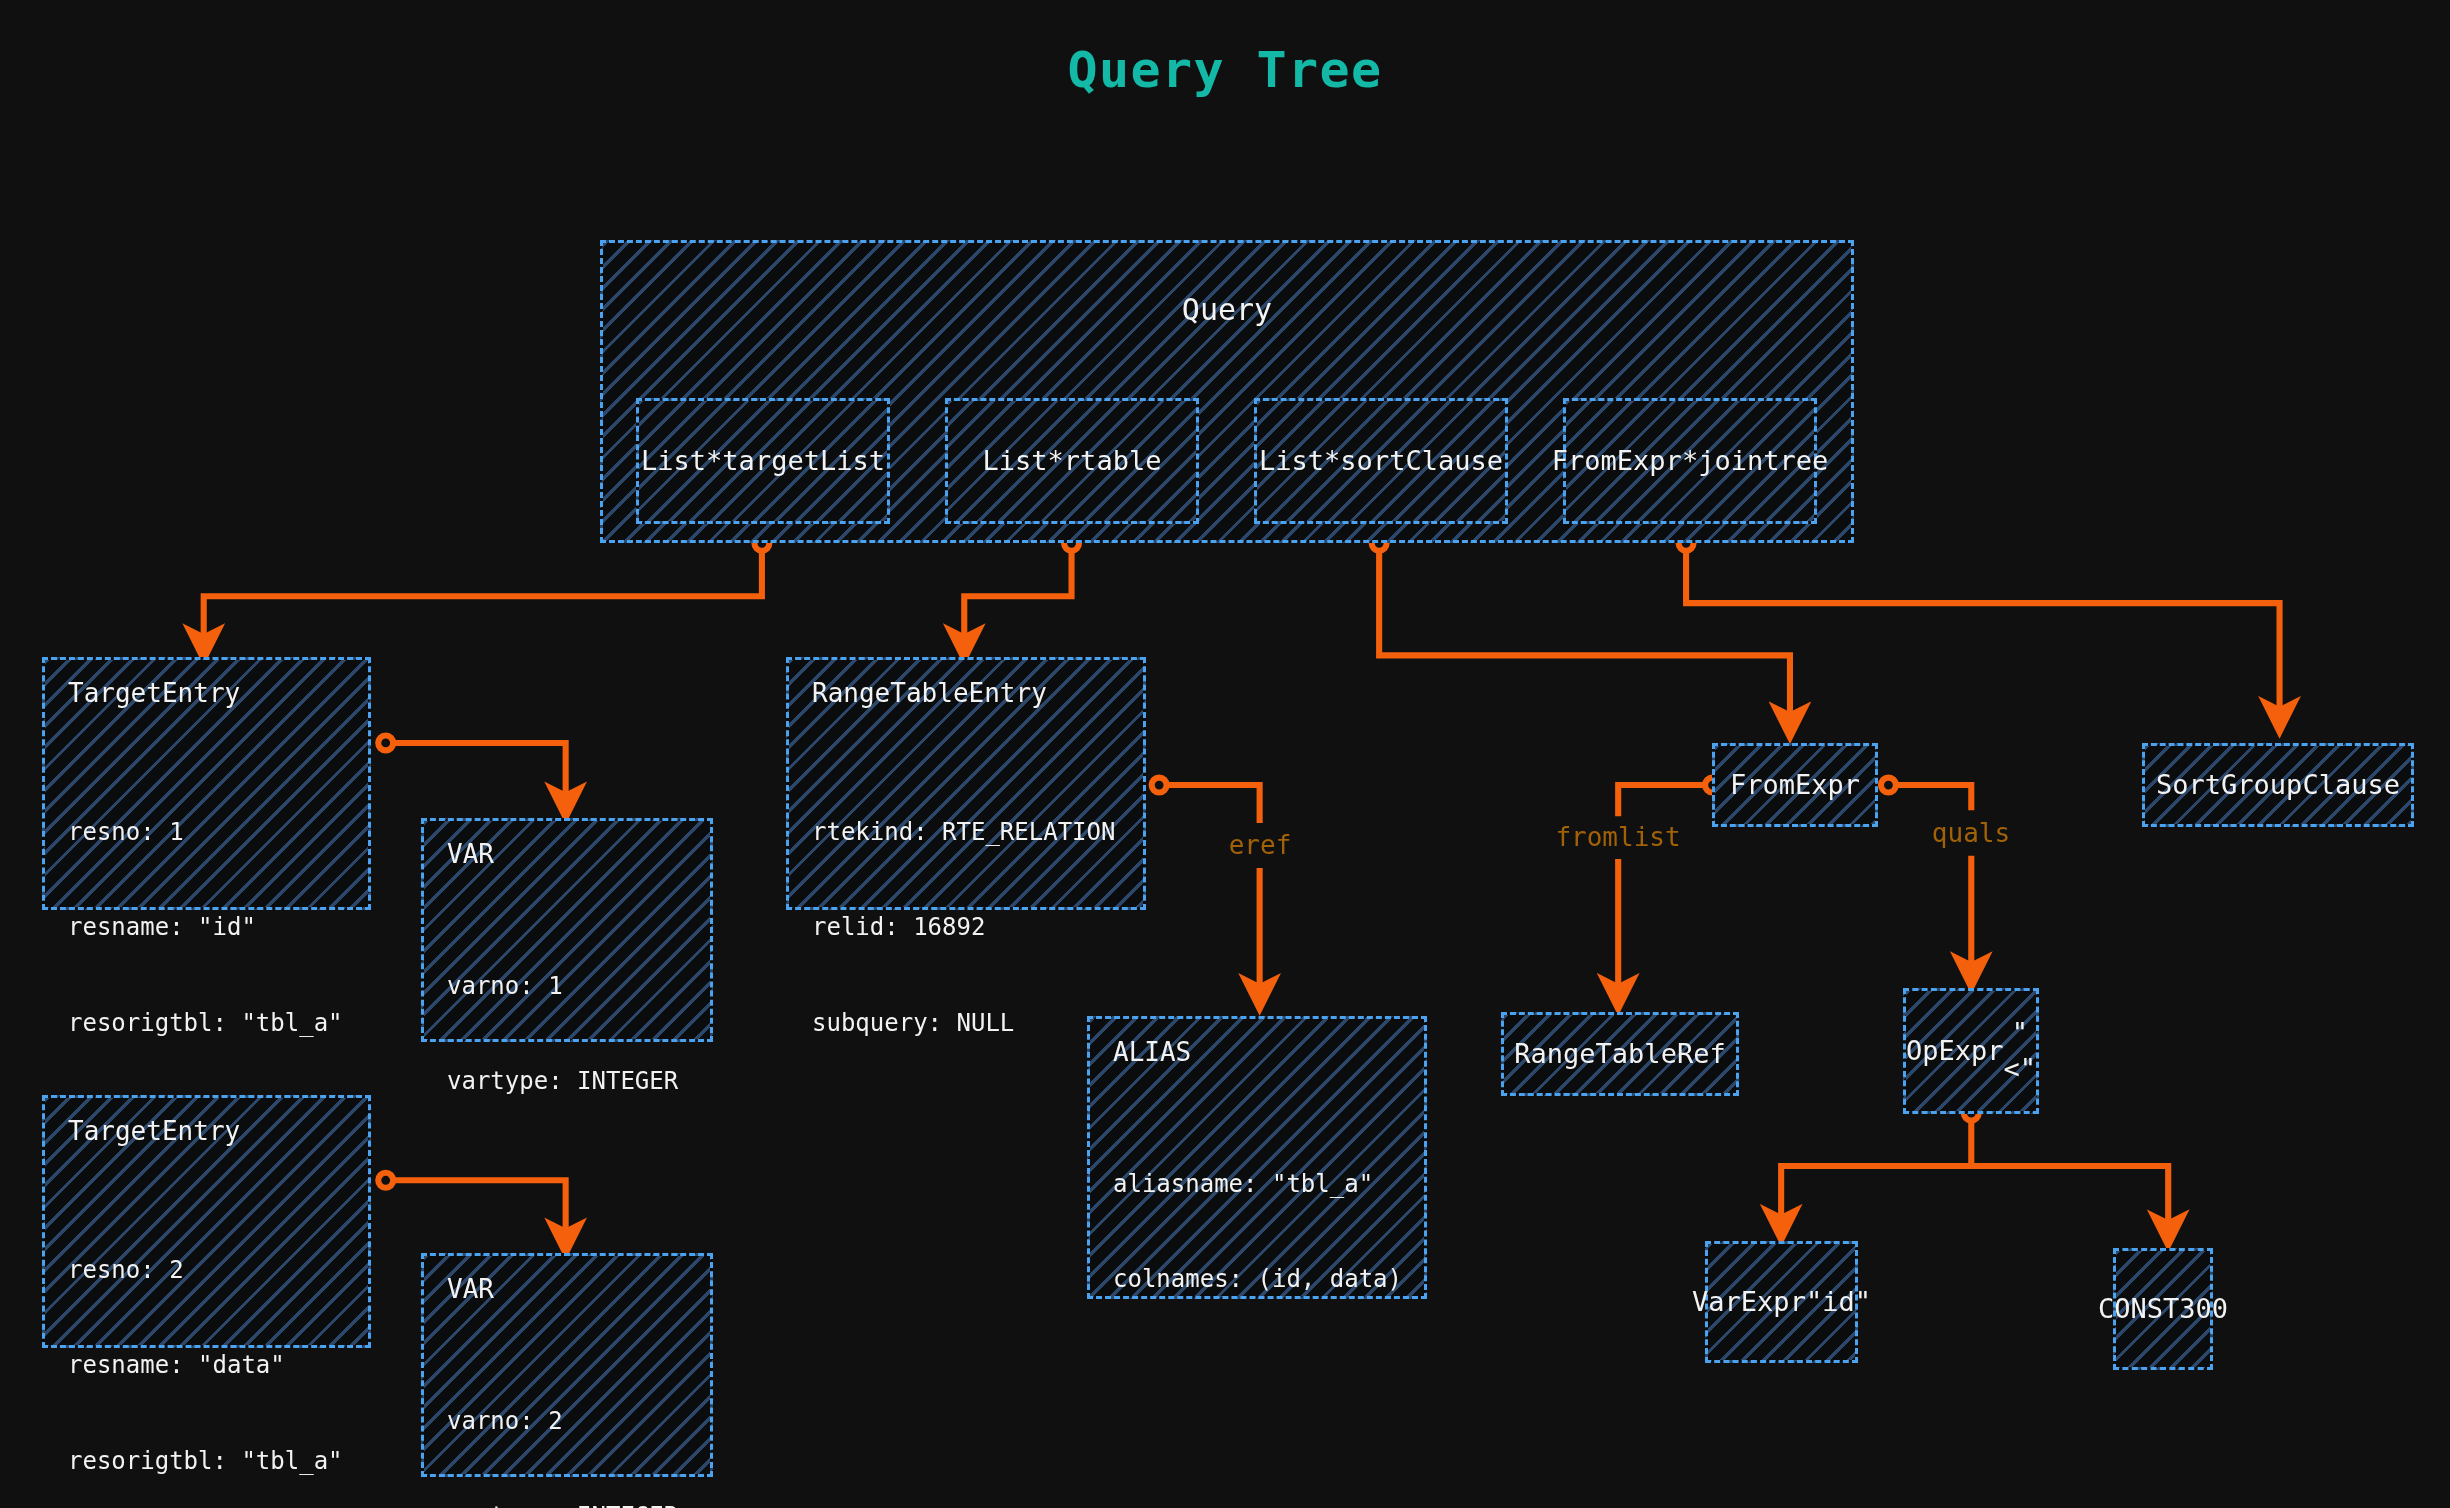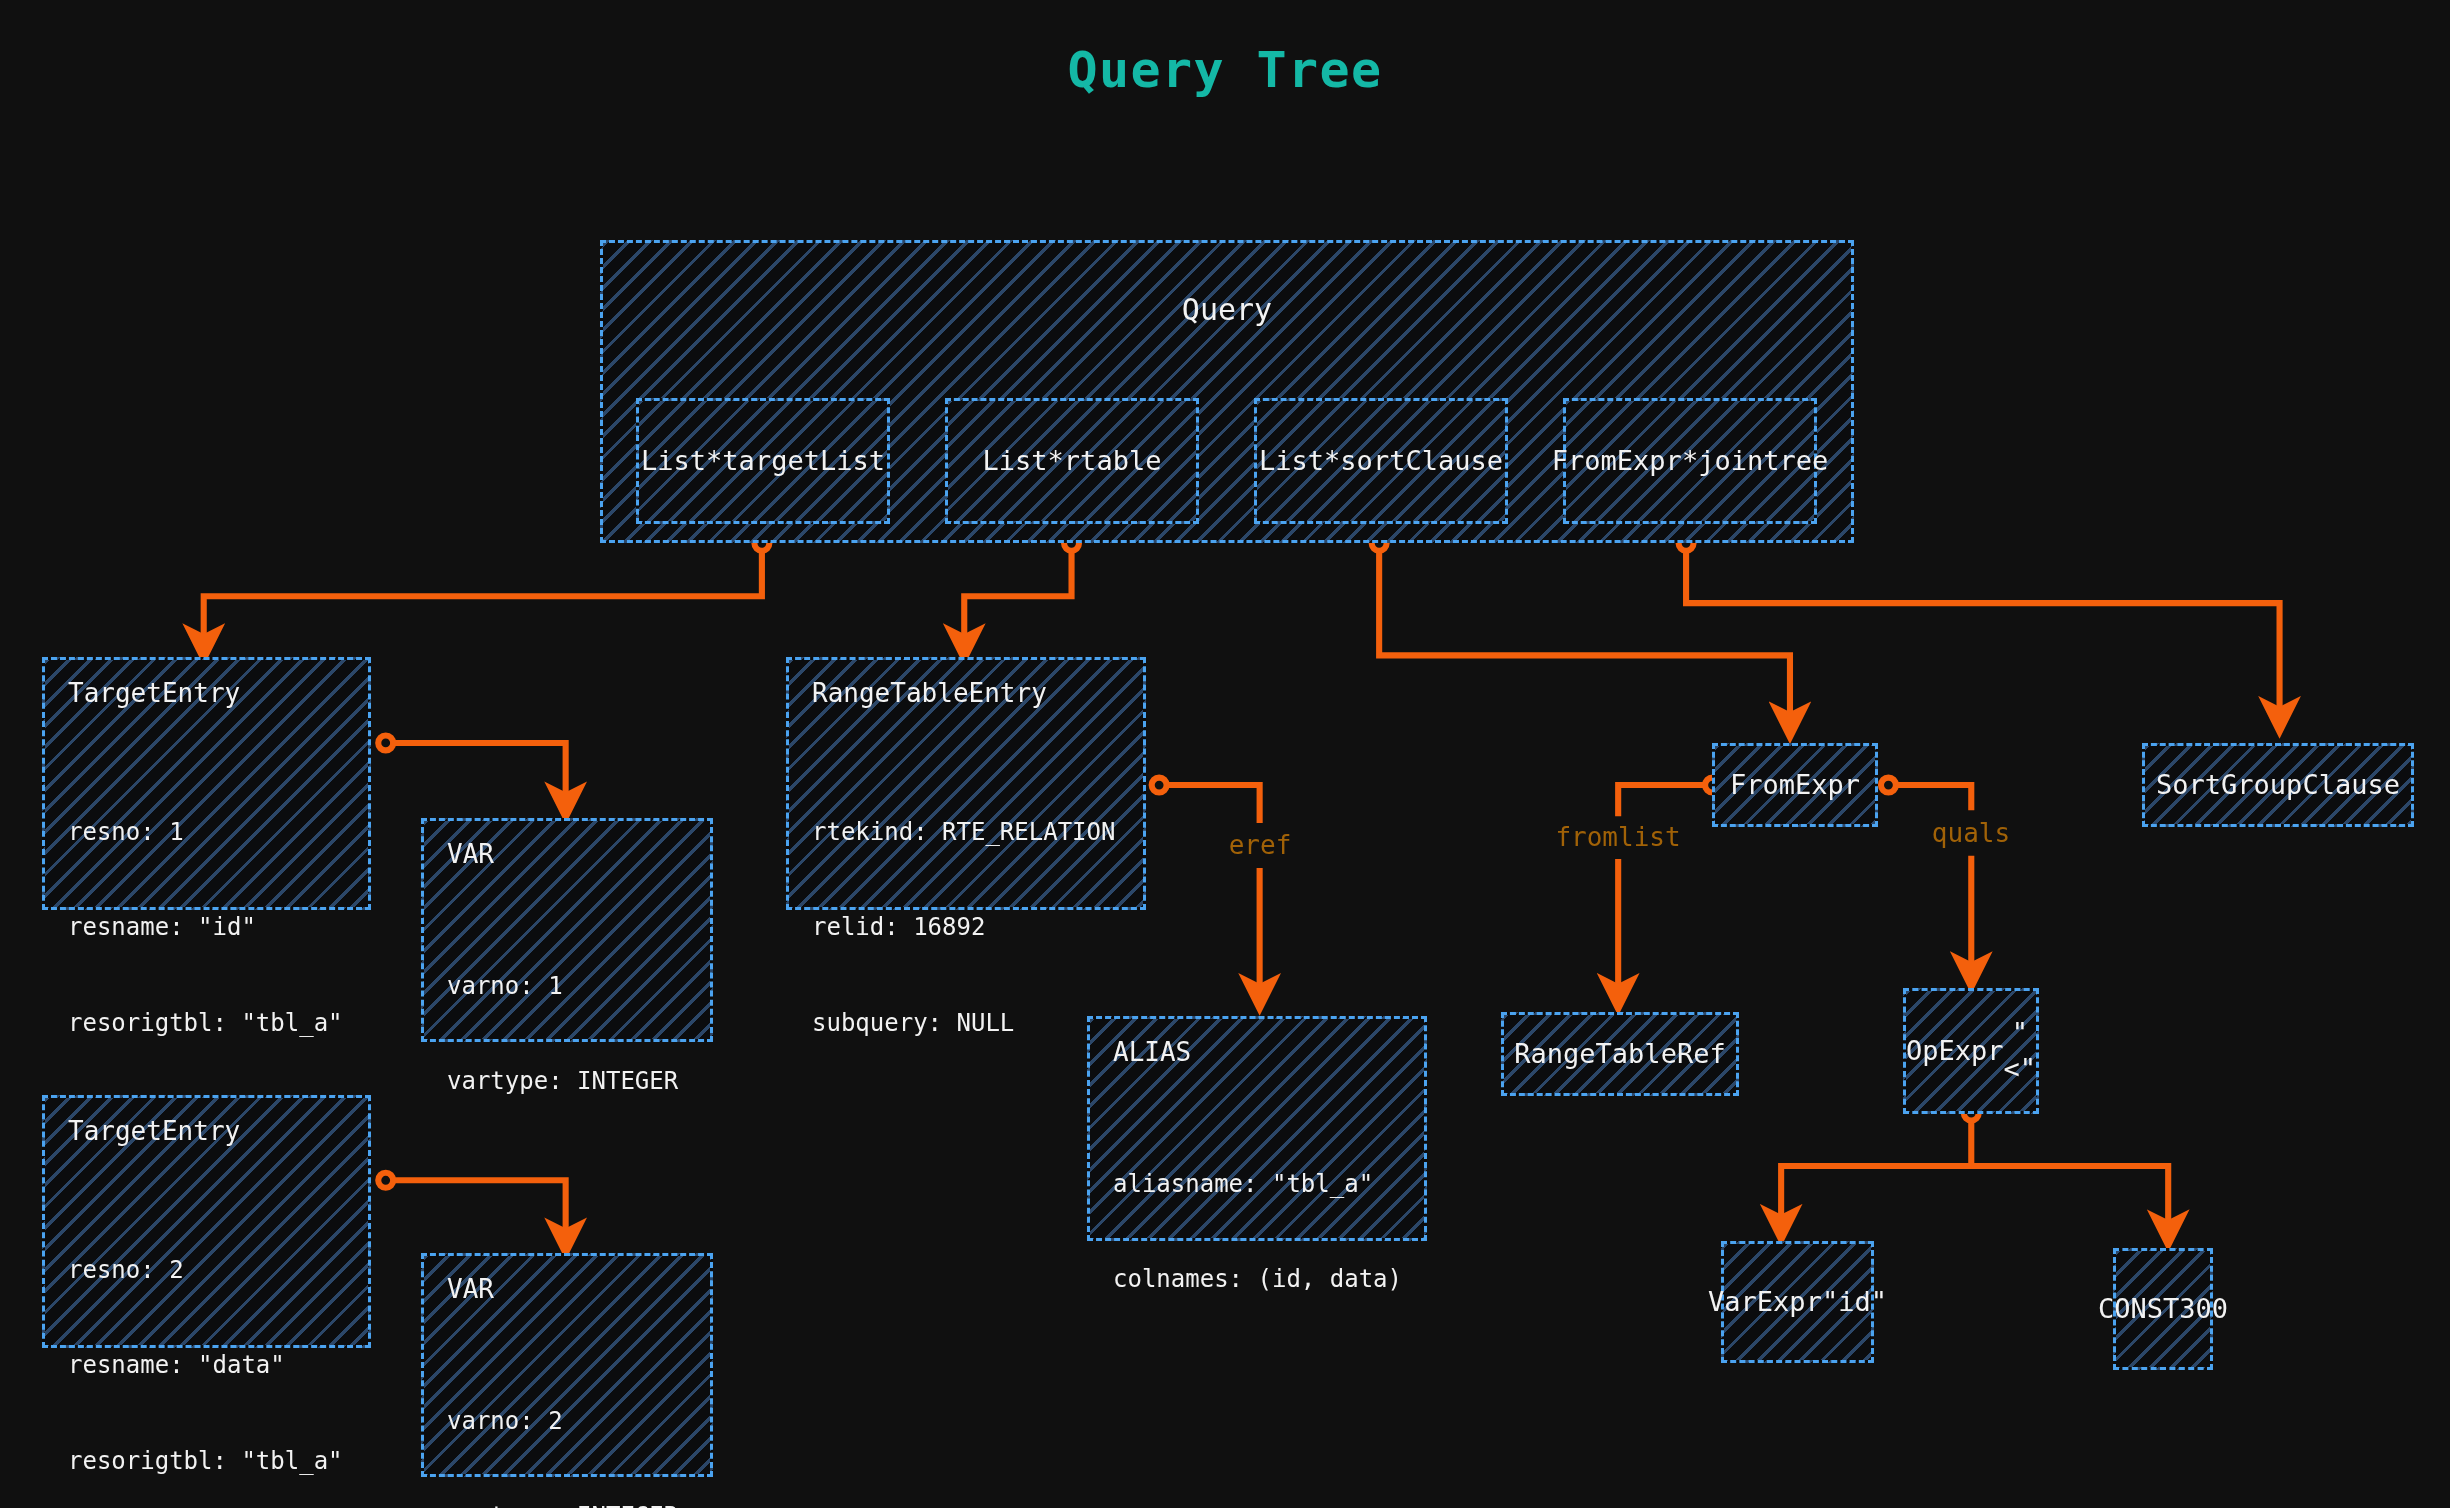--- a/index.html
+++ b/index.html
@@ -218,21 +218,21 @@
 
   <div class="node record" style="left:786px; top:657px; width:360px; height:253px;">
     <span class="rec-title">RangeTableEntry</span>
     <div class="rec-fields">
       <div>rtekind: RTE_RELATION</div>
       <div>relid: 16892</div>
       <div>subquery: NULL</div>
     </div>
   </div>
 
-  <div class="node record" style="left:1087px; top:1016px; width:340px; height:225px;">
+  <div class="node record" style="left:1087px; top:1016px; width:340px; height:283px;">
     <span class="rec-title">ALIAS</span>
     <div class="rec-fields" style="margin-top:38px;">
       <div>aliasname: "tbl_a"</div>
       <div>colnames: (id, data)</div>
     </div>
   </div>
 
   <div class="node centered" style="left:1712px; top:743px; width:166px; height:84px;">
     <div>FromExpr</div>
   </div>
@@ -243,21 +243,21 @@
 
   <div class="node centered" style="left:1501px; top:1012px; width:238px; height:84px;">
     <div>RangeTableRef</div>
   </div>
 
   <div class="node centered" style="left:1903px; top:988px; width:136px; height:126px;">
     <div>OpExpr</div>
     <div>"&lt;"</div>
   </div>
 
-  <div class="node centered" style="left:1705px; top:1241px; width:153px; height:122px;margin-left:16px;">
+  <div class="node centered" style="left:1705px; top:1241px; width:153px; height:122px;">
     <div>VarExpr</div>
     <div>"id"</div>
   </div>
 
   <div class="node centered" style="left:2113px; top:1248px; width:100px; height:122px;">
     <div>CONST</div>
     <div>300</div>
   </div>
 
 </div>

